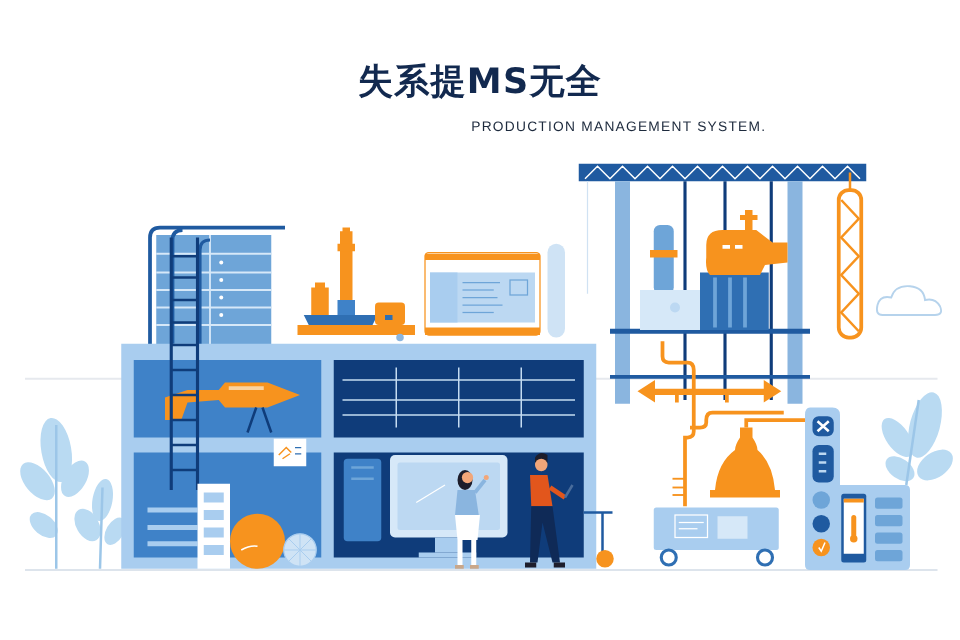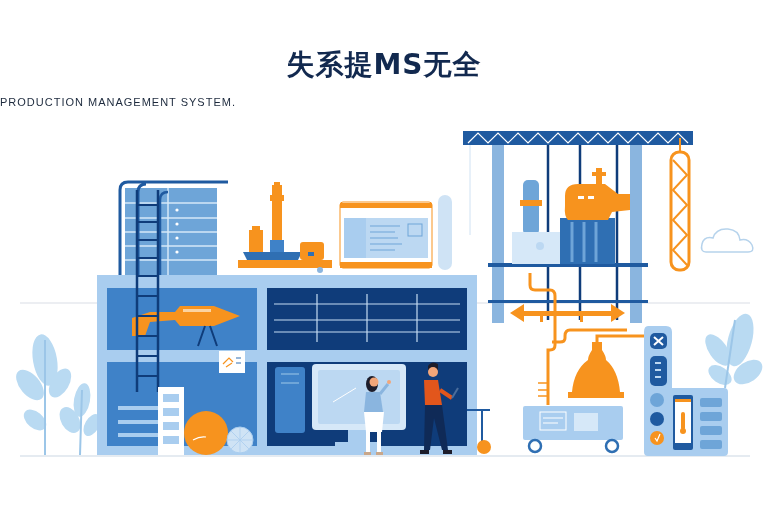--- a/index.html
+++ b/index.html
@@ -9,21 +9,21 @@
       font-family: "DejaVu Sans", sans-serif;
       position: relative;
     }
     .title {
       position: absolute; left: 0; top: 46px; width: 768px;
       text-align: center; font-size: 28px; font-weight: bold;
       color: #12294f; letter-spacing: 1px;
     }
     .subtitle {
       position: absolute; left: 0; top: 96px; width: 613px;
-      text-align: left; font-size: 11px; color: #1d2a3d;
+      text-align: right; font-size: 11px; color: #1d2a3d;
       letter-spacing: 1px;
       font-family: "Liberation Sans", sans-serif;
     }
     svg.scene { position: absolute; left: 0; top: 0; }
   </style>
 </head>
 <body>
 
 <div class="title">失系提MS无全</div>
 <div class="subtitle">PRODUCTION MANAGEMENT SYSTEM.</div>

